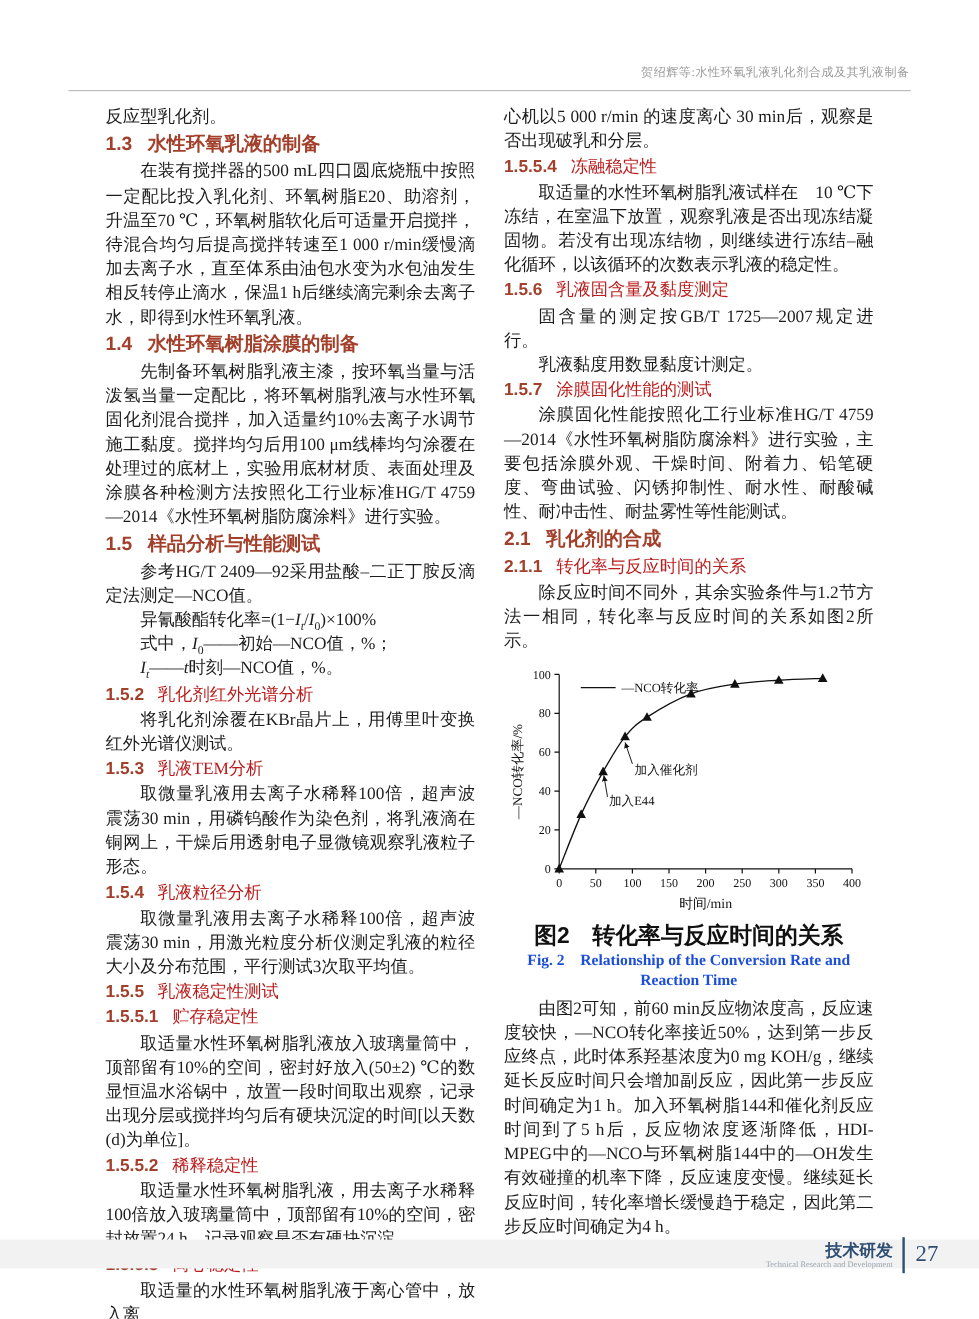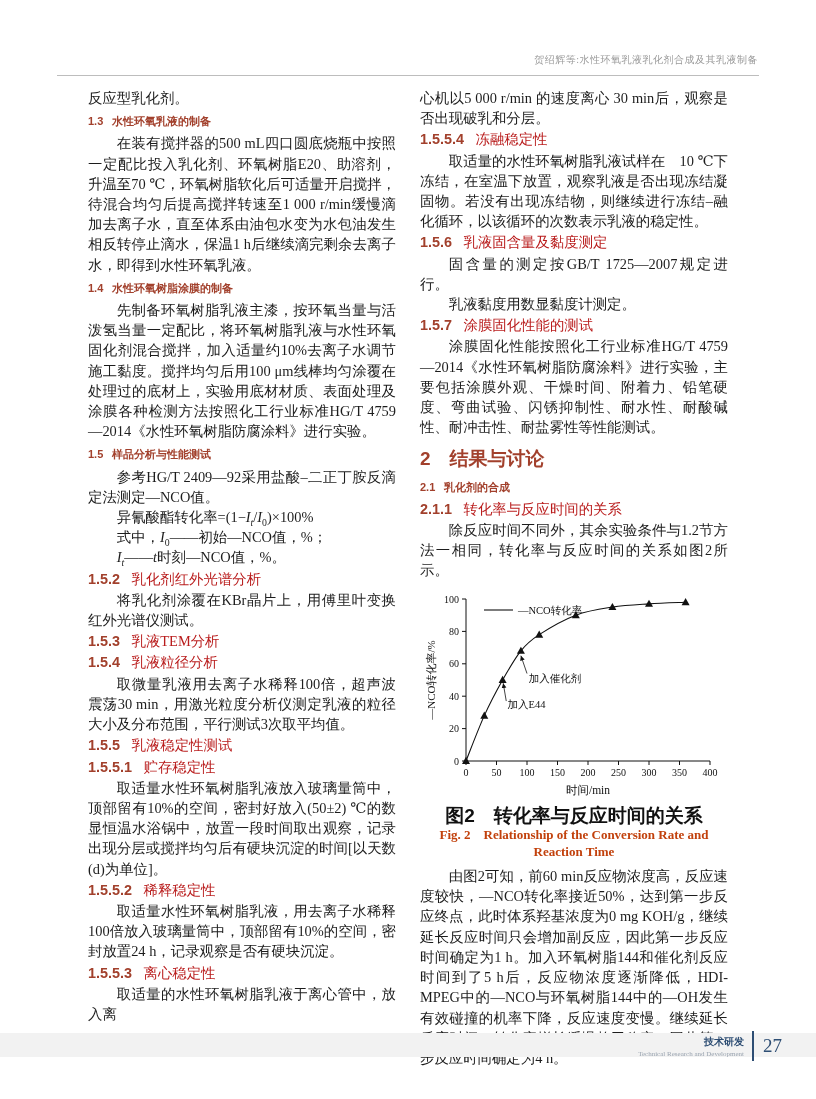--- a/index.html
+++ b/index.html
@@ -17,32 +17,32 @@
   }
   .col{position:absolute;top:88px;width:308px;font-size:14.4px;line-height:20.2px;text-align:justify;}
   .col-left{left:88px;}
   .col-right{left:420px;}
   .para{margin:0;text-indent:2em;}
   .para.noindent{text-indent:0;}
   .hrow{margin:1px 0;}
   .hnum{color:#a2402c;font-family:"Liberation Sans","DejaVu Sans",sans-serif;font-weight:bold;margin-right:.8em;}
   .h1{font-family:"Liberation Sans","DejaVu Sans",sans-serif;font-weight:bold;font-size:19px;color:#a2402c;margin:12px 0 7px;}
   .h1 .hnum{font-size:19px;margin-right:1em;}
-  .h2{font-family:"Liberation Sans","DejaVu Sans",sans-serif;font-weight:bold;font-size:11px;color:#a2402c;margin:3px 0 2px;}
+  .h2{font-family:"Liberation Sans","DejaVu Sans",sans-serif;font-weight:bold;font-size:16px;color:#a2402c;margin:3px 0 2px;}
   .h3 .htitle,.h4 .htitle{color:#b91c1c;}
   .it{font-style:italic;}
   sub{font-size:68%;line-height:0;}
   .figure{margin:8px 0 6px;text-align:center;}
   .chart-wrap{display:inline-block;}
   .cap-cn{font-family:"Liberation Sans","DejaVu Sans",sans-serif;font-weight:bold;font-size:19px;color:#111;margin-top:4px;text-indent:0;text-align:center;}
-  .cap-en{font-weight:bold;font-size:13px;color:#c2410c;line-height:17px;text-indent:0;text-align:center;}
+  .cap-en{font-weight:bold;font-size:13px;color:#1d4ed8;line-height:17px;text-indent:0;text-align:center;}
   .footer-band{position:absolute;left:0;top:1033px;width:816px;height:24px;background:#f2f2f2;}
   .footer{position:absolute;top:1031px;right:34px;display:flex;align-items:center;}
   .footer-txt{text-align:right;margin-right:8px;}
-  .footer-cn{font-family:"Liberation Sans","DejaVu Sans",sans-serif;font-weight:bold;font-size:10px;color:#2e4e74;line-height:16px;}
+  .footer-cn{font-family:"Liberation Sans","DejaVu Sans",sans-serif;font-weight:bold;font-size:14px;color:#2e4e74;line-height:16px;}
   .footer-en{font-size:7px;color:#9aa4b0;line-height:9px;}
   .footer-bar{width:2px;height:30px;background:#2e4e74;margin-right:9px;}
   .footer-page{font-size:19px;color:#2e4e74;}
   svg text{font-family:"Liberation Serif","DejaVu Serif",serif;fill:#111;}
 </style>
 </head>
 <body>
 
 <div class="header-title">贺绍辉等:水性环氧乳液乳化剂合成及其乳液制备</div>
 <div class="header-rule"></div>
@@ -54,40 +54,40 @@
     <div class="hrow h2"><span class="hnum">1.4</span><span class="htitle">水性环氧树脂涂膜的制备</span></div>
     <p class="para">先制备环氧树脂乳液主漆，按环氧当量与活泼氢当量一定配比，将环氧树脂乳液与水性环氧固化剂混合搅拌，加入适量约10%去离子水调节施工黏度。搅拌均匀后用100 μm线棒均匀涂覆在处理过的底材上，实验用底材材质、表面处理及涂膜各种检测方法按照化工行业标准HG/T 4759—2014《水性环氧树脂防腐涂料》进行实验。</p>
     <div class="hrow h2"><span class="hnum">1.5</span><span class="htitle">样品分析与性能测试</span></div>
     <p class="para">参考HG/T 2409—92采用盐酸–二正丁胺反滴定法测定—NCO值。</p>
     <p class="para"><span>异氰酸酯转化率=(1−</span><span class="it">I</span><sub><span class="it">t</span></sub><span>/</span><span class="it">I</span><sub><span>0</span></sub><span>)×100%</span></p>
     <p class="para"><span>式中，</span><span class="it">I</span><sub><span>0</span></sub><span>——初始—NCO值，%；</span></p>
     <p class="para"><span class="it">I</span><sub><span class="it">t</span></sub><span>——</span><span class="it">t</span><span>时刻—NCO值，%。</span></p>
     <div class="hrow h3"><span class="hnum">1.5.2</span><span class="htitle">乳化剂红外光谱分析</span></div>
     <p class="para">将乳化剂涂覆在KBr晶片上，用傅里叶变换红外光谱仪测试。</p>
     <div class="hrow h3"><span class="hnum">1.5.3</span><span class="htitle">乳液TEM分析</span></div>
+    <p class="para">取微量乳液用去离子水稀释100倍，超声波震荡30 min，用磷钨酸作为染色剂，将乳液滴在铜网上，干燥后用透射电子显微镜观察乳液粒子形态。</p>
     <div class="hrow h3"><span class="hnum">1.5.4</span><span class="htitle">乳液粒径分析</span></div>
     <p class="para">取微量乳液用去离子水稀释100倍，超声波震荡30 min，用激光粒度分析仪测定乳液的粒径大小及分布范围，平行测试3次取平均值。</p>
     <div class="hrow h3"><span class="hnum">1.5.5</span><span class="htitle">乳液稳定性测试</span></div>
     <div class="hrow h4"><span class="hnum">1.5.5.1</span><span class="htitle">贮存稳定性</span></div>
     <p class="para">取适量水性环氧树脂乳液放入玻璃量筒中，顶部留有10%的空间，密封好放入(50±2) ℃的数显恒温水浴锅中，放置一段时间取出观察，记录出现分层或搅拌均匀后有硬块沉淀的时间[以天数(d)为单位]。</p>
     <div class="hrow h4"><span class="hnum">1.5.5.2</span><span class="htitle">稀释稳定性</span></div>
     <p class="para">取适量水性环氧树脂乳液，用去离子水稀释100倍放入玻璃量筒中，顶部留有10%的空间，密封放置24 h，记录观察是否有硬块沉淀。</p>
     <div class="hrow h4"><span class="hnum">1.5.5.3</span><span class="htitle">离心稳定性</span></div>
     <p class="para">取适量的水性环氧树脂乳液于离心管中，放入离</p>
   </div>
 <div class="col col-right" id="col-right">
     <p class="para noindent">心机以5 000 r/min 的速度离心 30 min后，观察是否出现破乳和分层。</p>
     <div class="hrow h4"><span class="hnum">1.5.5.4</span><span class="htitle">冻融稳定性</span></div>
     <p class="para">取适量的水性环氧树脂乳液试样在　10 ℃下冻结，在室温下放置，观察乳液是否出现冻结凝固物。若没有出现冻结物，则继续进行冻结–融化循环，以该循环的次数表示乳液的稳定性。</p>
     <div class="hrow h3"><span class="hnum">1.5.6</span><span class="htitle">乳液固含量及黏度测定</span></div>
     <p class="para">固含量的测定按GB/T 1725—2007规定进行。</p>
     <p class="para">乳液黏度用数显黏度计测定。</p>
     <div class="hrow h3"><span class="hnum">1.5.7</span><span class="htitle">涂膜固化性能的测试</span></div>
     <p class="para">涂膜固化性能按照化工行业标准HG/T 4759—2014《水性环氧树脂防腐涂料》进行实验，主要包括涂膜外观、干燥时间、附着力、铅笔硬度、弯曲试验、闪锈抑制性、耐水性、耐酸碱性、耐冲击性、耐盐雾性等性能测试。</p>
-    <div class="hrow h1"><span class="hnum">2</span><span class="htitle">结果与讨论</span></div>
     <div class="hrow h2"><span class="hnum">2.1</span><span class="htitle">乳化剂的合成</span></div>
     <div class="hrow h3"><span class="hnum">2.1.1</span><span class="htitle">转化率与反应时间的关系</span></div>
     <p class="para">除反应时间不同外，其余实验条件与1.2节方法一相同，转化率与反应时间的关系如图2所示。</p>
     <div class="figure" id="figure2">
   <div class="chart-wrap" id="chart-mount"><svg width="300" height="208">
           <defs>
             <marker id="arr" markerWidth="8" markerHeight="8" refX="6" refY="3" orient="auto">
               <path d="M0,0L6,3L0,6z" fill="#111"></path>
             </marker>
           </defs>

